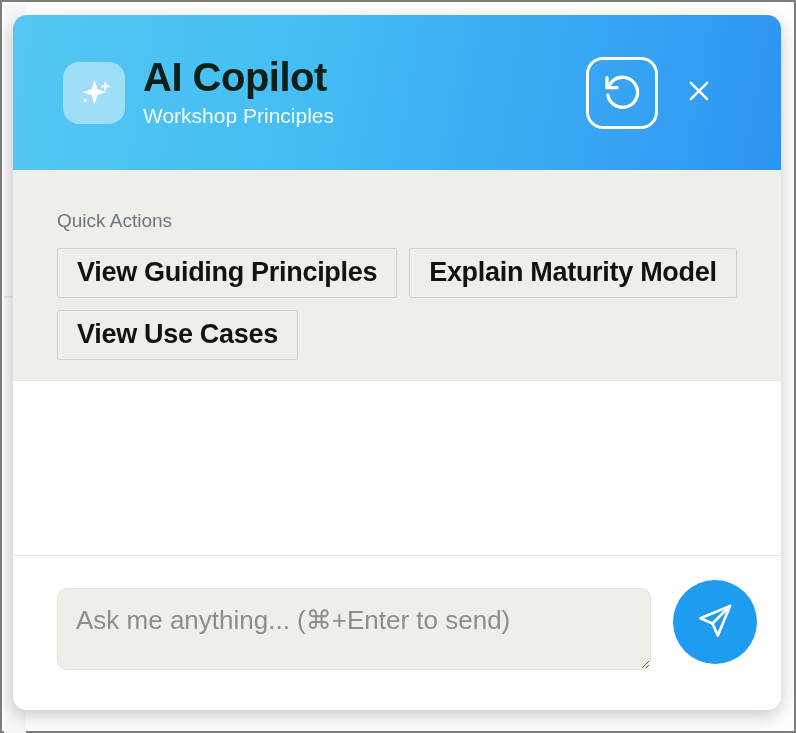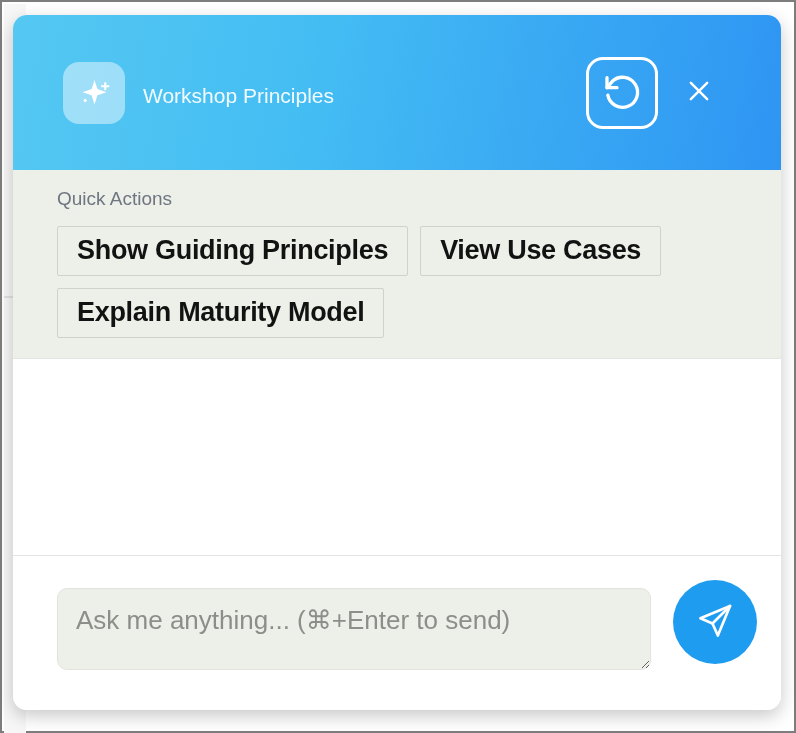--- a/index.html
+++ b/index.html
@@ -120,21 +120,21 @@
     display: flex;
     align-items: center;
     justify-content: center;
     cursor: pointer;
     padding: 0;
   }
 
   
   #quick-actions {
     background: #edefe9;
-    padding: 18px 22px 20px 44px;
+    padding: 40px 22px 20px 44px;
     flex: 0 0 auto;
     border-bottom: 1px solid #e3e5e0;
   }
   #quick-actions-label {
     font-size: 19px;
     color: #6f7680;
     margin-bottom: 16px;
   }
   #quick-actions-list {
     display: flex;
@@ -221,20 +221,21 @@
 
       <div id="brand-logo">
         <svg width="40" height="40" viewBox="0 0 40 40" aria-hidden="true">
           <path d="M20.5 7 L23.4 16.1 L32.5 19.2 L23.4 22.3 L20.5 31.5 L17.6 22.3 L8.5 19.2 L17.6 16.1 Z" fill="#ffffff"></path>
           <path d="M30.2 9.2 h2.1 v3.0 h3.0 v2.1 h-3.0 v3.0 h-2.1 v-3.0 h-3.0 v-2.1 h3.0 Z" fill="#ffffff"></path>
           <path d="M11.2 25.6 l1.9 1.9 l-1.9 1.9 l-1.9 -1.9 Z" fill="#ffffff"></path>
         </svg>
       </div>
 
       <div id="brand-text">
+        <div id="app-title">AI Copilot</div>
         <div id="app-subtitle">Workshop Principles</div>
       </div>
 
       <div id="header-actions">
 
         <button id="reset-button" title="Reset conversation">
           <span>
             <svg width="40" height="40" viewBox="0 0 24 24" fill="none" stroke="#ffffff" stroke-width="2" stroke-linecap="round" stroke-linejoin="round" aria-hidden="true">
               <path d="M3 4 L3 10 L9 10"></path>
               <path d="M3.5 14.5 A9 9 0 1 0 6.2 6.2 L3 10"></path>
@@ -251,23 +252,23 @@
           </span>
         </button>
 
       </div>
     </div>
 
     <div id="quick-actions">
       <div id="quick-actions-label">Quick Actions</div>
 
       <div id="quick-actions-list">
-        <button class="quick-action-btn">Show Guiding Principles</button>
+        <button class="quick-action-btn">View Guiding Principles</button>
+        <button class="quick-action-btn">Explain Maturity Model</button>
         <button class="quick-action-btn">View Use Cases</button>
-        <button class="quick-action-btn">Explain Maturity Model</button>
       </div>
     </div>
 
     <div id="messages-area"></div>
 
     <div id="composer">
       <textarea id="message-input" placeholder="Ask me anything... (⌘+Enter to send)" style=""></textarea>
 
       <button id="send-button" title="Send">
         <span>

